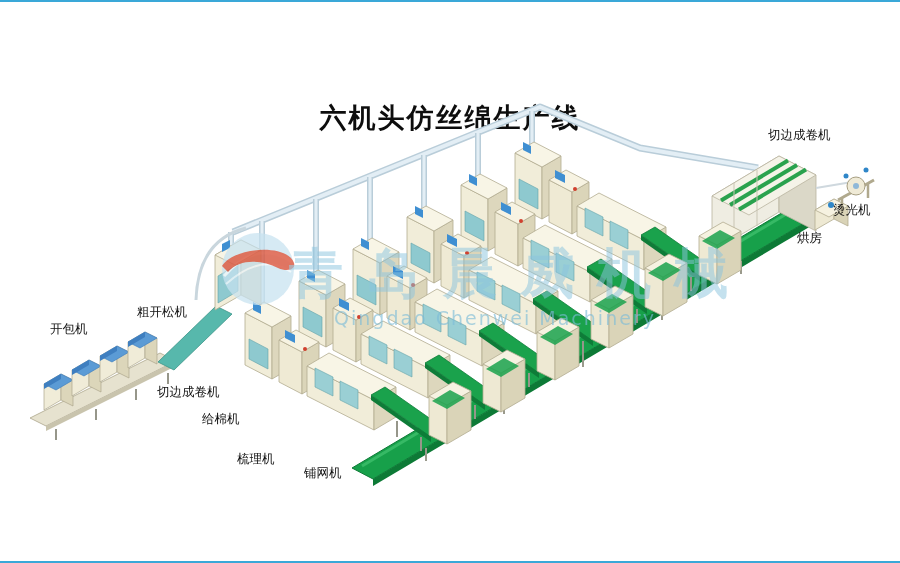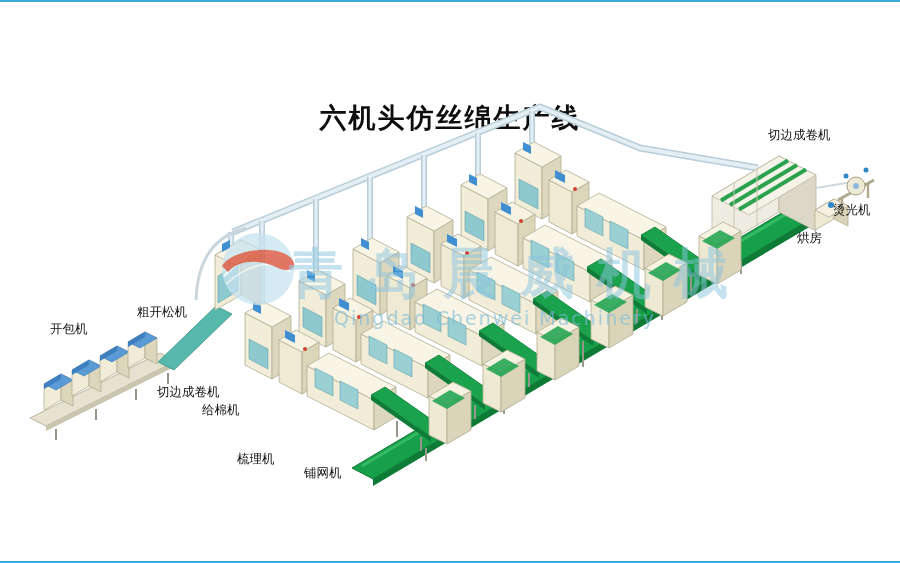--- a/index.html
+++ b/index.html
@@ -176,17 +176,17 @@
       <text x="495" y="325" text-anchor="middle" font-size="19" letter-spacing="2" fill="#7dbcd8" opacity="0.75">Qingdao Chenwei Machinery</text>
     </g>
   </svg>
 
   <div class="lbl" style="left:768px;top:128px">切边成卷机</div>
   <div class="lbl" style="left:833px;top:203px">烫光机</div>
   <div class="lbl" style="left:797px;top:231px">烘房</div>
   <div class="lbl" style="left:50px;top:322px">开包机</div>
   <div class="lbl" style="left:137px;top:305px">粗开松机</div>
   <div class="lbl" style="left:157px;top:385px">切边成卷机</div>
-  <div class="lbl" style="left:202px;top:403px">给棉机</div>
+  <div class="lbl" style="left:202px;top:412px">给棉机</div>
   <div class="lbl" style="left:237px;top:452px">梳理机</div>
   <div class="lbl" style="left:304px;top:466px">铺网机</div>
 
 </div>
 
 </body></html>

